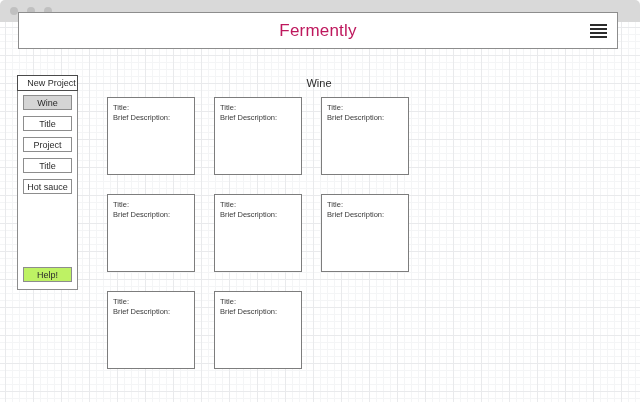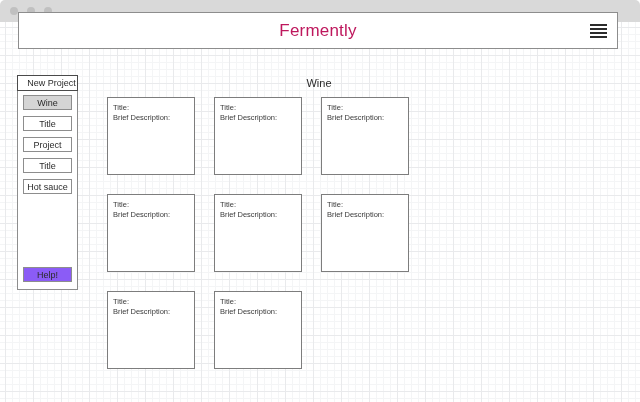--- a/index.html
+++ b/index.html
@@ -153,21 +153,21 @@
   .nav-btn.selected {
     background: #d5d5d5;
   }
   .sidebar-spacer {
     flex: 1 1 auto;
   }
   .help-btn {
     width: 49px;
     height: 15px;
     box-sizing: border-box;
-    background: #8b5cf6;
+    background: #bef264;
     border: 1px solid #8d8d8d;
     font-size: 9px;
     color: #2b2b2b;
     display: flex;
     align-items: center;
     justify-content: center;
     margin-bottom: 7px;
     cursor: pointer;
   }
 

